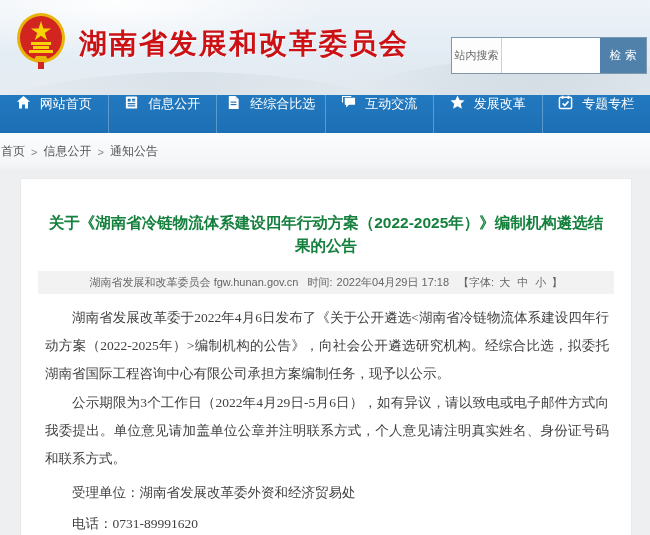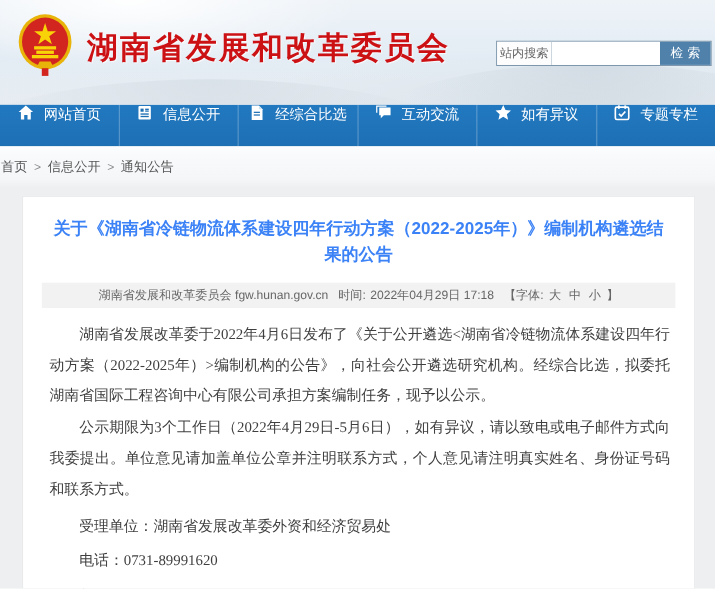--- a/index.html
+++ b/index.html
@@ -20,21 +20,21 @@
   .mountain { position:absolute; border-radius:50%; }
   .m1 { width:420px; height:120px; left:330px; top:58px; background:radial-gradient(ellipse at 50% 0%, #ccd6de 0%, rgba(204,214,222,0) 60%); opacity:.7; }
   .m2 { width:500px; height:140px; left:-60px; top:72px; background:radial-gradient(ellipse at 50% 0%, #d7dfe6 0%, rgba(215,223,230,0) 60%); opacity:.8; }
   .brand { position:absolute; left:14px; top:12px; display:flex; align-items:center; }
   .emblem { width:54px; height:60px; flex:0 0 auto; }
   .brand-text { margin-left:11px; }
   .site-title { font-size:28px; font-weight:bold; color:#cc1114; letter-spacing:2px; line-height:1.15;
     text-shadow:1px 1px 1px rgba(255,255,255,.8); font-family:"Liberation Sans",sans-serif; }
   .site-subtitle { font-size:9.5px; font-weight:bold; color:#cc1114; letter-spacing:.4px; margin-top:4px; }
 
-  .search { position:absolute; right:3px; top:37px; width:196px; height:23px; display:flex;
+  .search { position:absolute; right:3px; top:37px; width:196px; height:37px; display:flex;
     border:1px solid #7e97ac; background:#fff; }
   .search-label { flex:0 0 50px; font-size:11px; color:#666; display:flex; align-items:center; justify-content:center;
     border-right:1px solid #c6d2dc; background:#fdfdfd; }
   .search-input { flex:1 1 auto; border:none; outline:none; font-size:12px; padding:0 4px; min-width:0; }
   .search-btn { flex:0 0 46px; border:none; background:#4f81ab; color:#fff; font-size:11.5px; letter-spacing:4px;
     padding-left:4px; cursor:pointer; }
 
   
   .nav { display:flex; height:38px; background:linear-gradient(180deg,#2279c0 0%,#1d6fb4 100%); }
   .nav-item { flex:1 1 0; display:flex; justify-content:center; gap:9px;
@@ -45,22 +45,22 @@
 
   
   .crumb-bar { height:37px; background:linear-gradient(180deg,#fbfcfd 0%,#f4f6f8 80%,#eef0f1 100%);
     display:flex; align-items:center; padding-left:1px; font-size:12px; color:#555; }
   .crumb-bar a { color:#555; text-decoration:none; cursor:pointer; }
   .crumb-sep { margin:0 6px; color:#888; font-size:11px; }
 
   
   .main { padding:8px 18px 0 20px; }
   .card { background:#fff; border:1px solid #e9eaeb; min-height:349px; padding-bottom:14px; }
-  .art-title { text-align:center; color:#3b82f6; font-size:15.5px; font-weight:bold;
-    padding:18px 22px 0 22px; line-height:1.5; }
+  .art-title { text-align:center; color:#15803d; font-size:15.5px; font-weight:bold;
+    padding:18px 22px 0 22px; line-height:1.5;margin-top:14px; }
   .meta { margin:13px 17px 0 17px; background:#f2f2f2; height:23px; display:flex; align-items:center;
     justify-content:center; font-size:11px; color:#666; gap:4px; white-space:nowrap; }
   .meta .seg { margin:0 5px; }
   .meta a { color:#666; text-decoration:none; margin:0 2px; cursor:pointer; }
 
   .body { padding:10px 22px 0 24px; font-family:"Liberation Serif","DejaVu Serif",serif;
     font-size:13.5px; color:#3f3f3f; }
   .body p { text-indent:2em; line-height:2.1; text-align:justify; }
   .body p.contact { line-height:1.9; margin-top:6px; }
 </style>
@@ -137,21 +137,21 @@
           </svg>
       </span>
       <span>互动交流</span>
     </a>
     <a class="nav-item">
       <span class="nav-icon">
         <svg viewBox="0 0 16 16">
             <polygon points="8,0.5 10.2,5.4 15.5,5.9 11.5,9.4 12.7,14.7 8,11.9 3.3,14.7 4.5,9.4 0.5,5.9 5.8,5.4" fill="#fff"></polygon>
           </svg>
       </span>
-      <span>如有异议</span>
+      <span>发展改革</span>
     </a>
     <a class="nav-item">
       <span class="nav-icon">
         <svg viewBox="0 0 16 16">
             <rect x="1.5" y="2.5" width="13" height="12" rx="1.5" fill="none" stroke="#fff" stroke-width="1.6"></rect>
             <rect x="4" y="0.8" width="1.8" height="3.4" fill="#fff"></rect>
             <rect x="10.2" y="0.8" width="1.8" height="3.4" fill="#fff"></rect>
             <path d="M5 9 L7.2 11.2 L11.2 6.8" fill="none" stroke="#fff" stroke-width="1.7"></path>
           </svg>
       </span>

